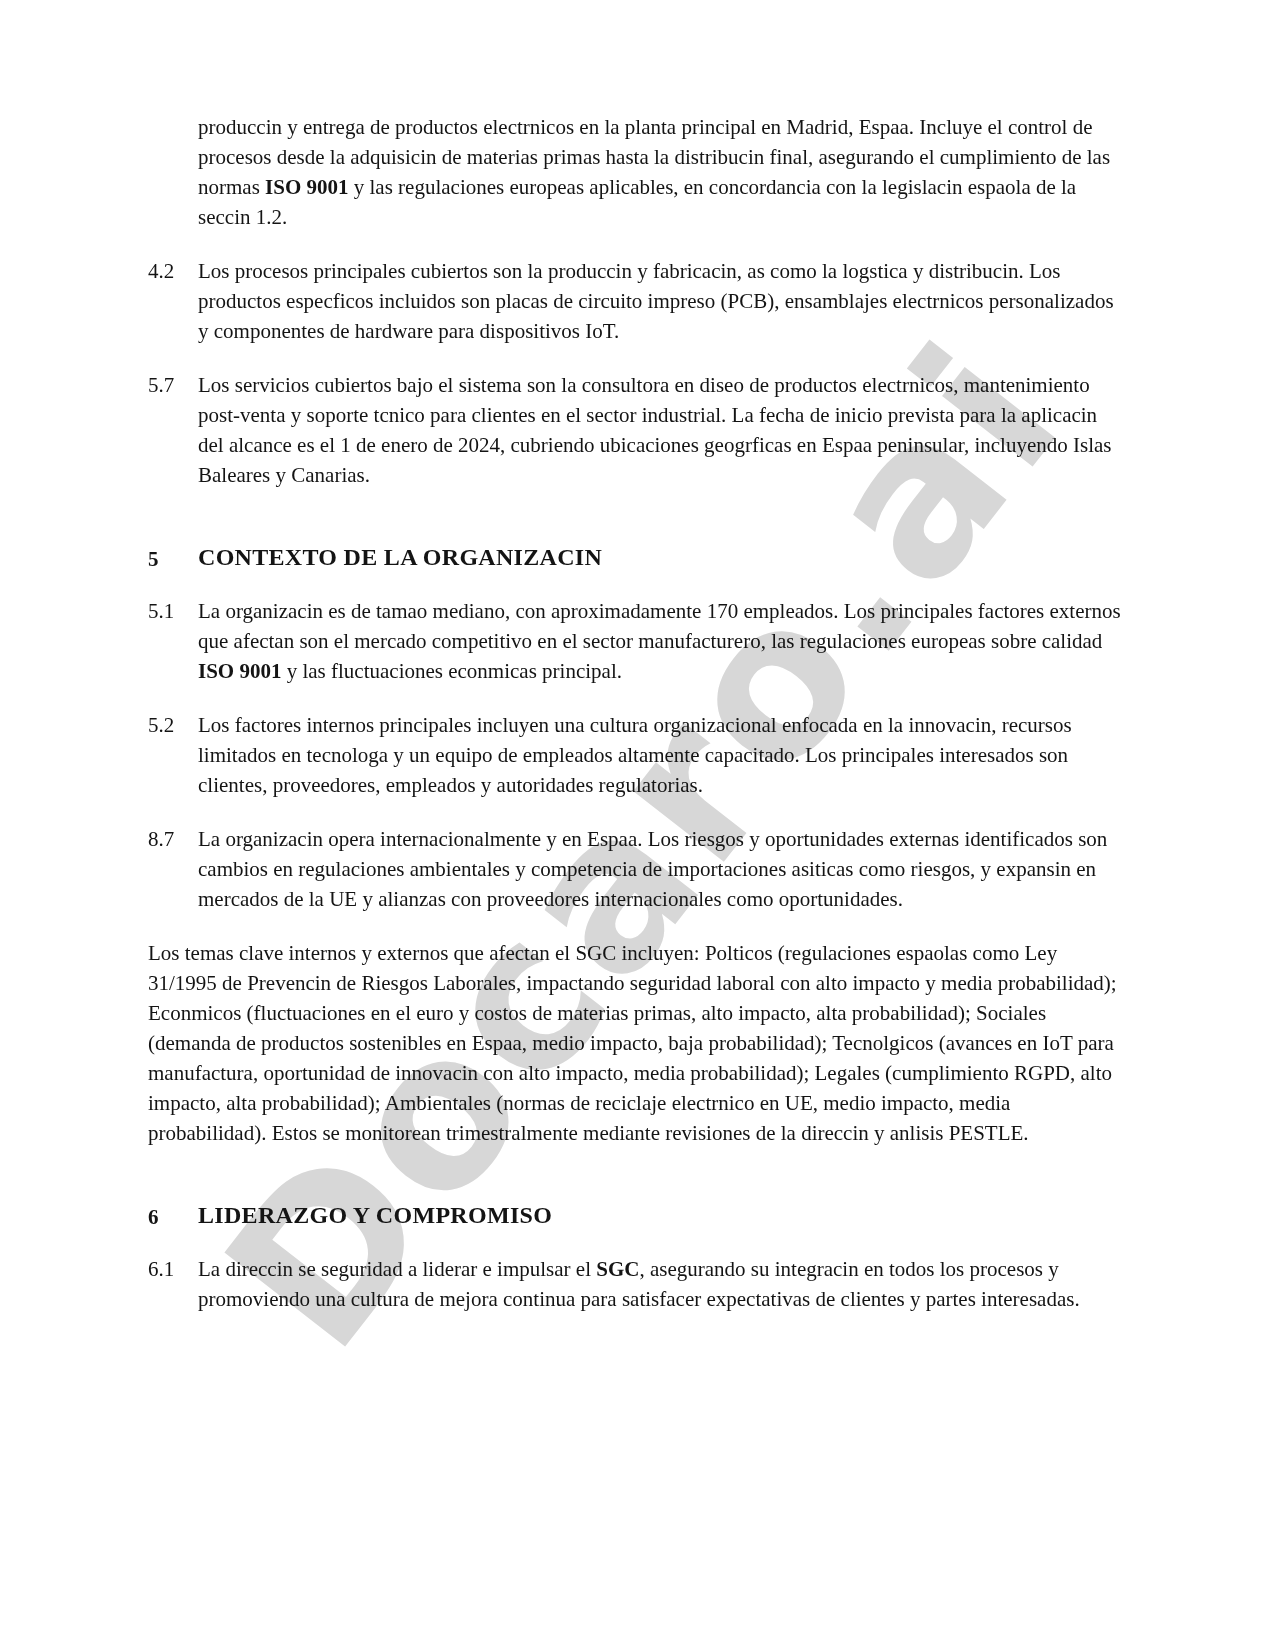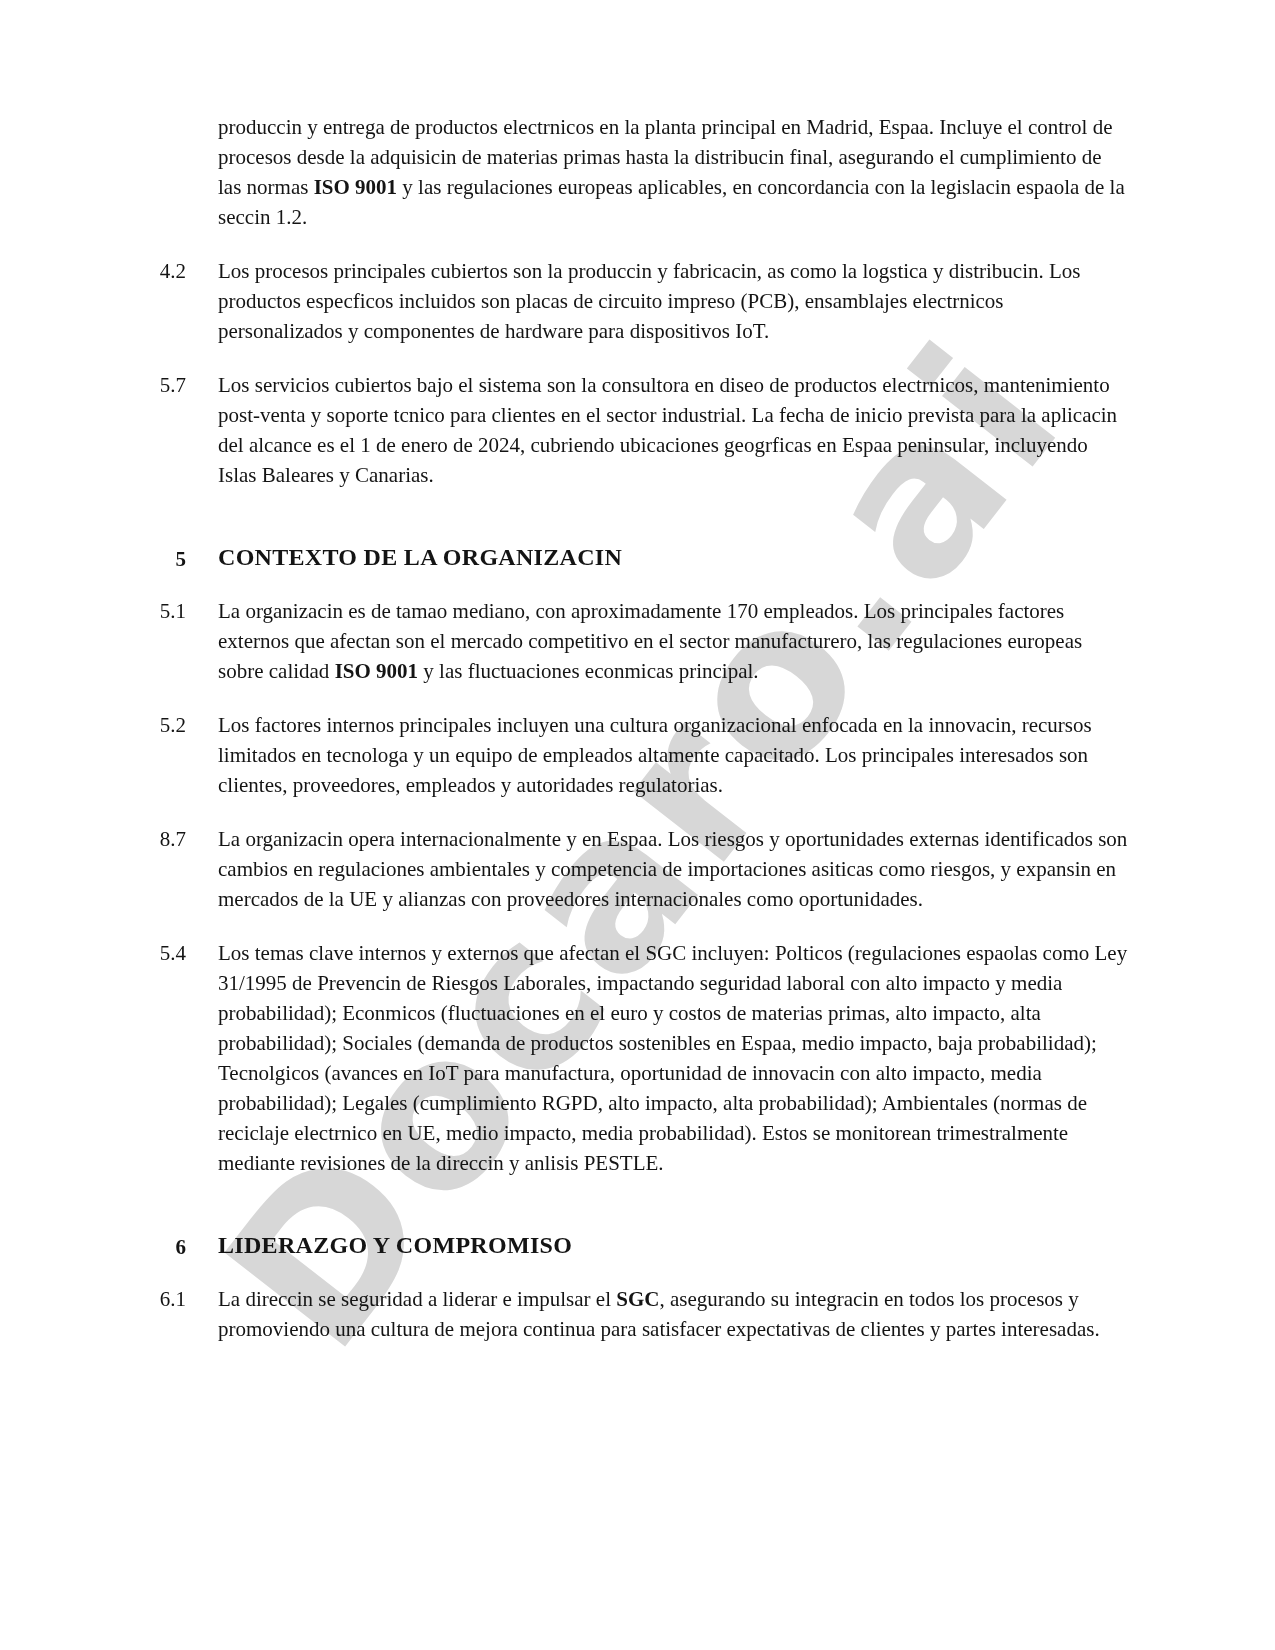--- a/index.html
+++ b/index.html
@@ -33,27 +33,26 @@
   .content{
     position:relative;
     z-index:1;
     padding:112px 147px 0 148px;
   }
   .block{
     display:flex;
     margin:0 0 24px 0;
     font-size:21px;
     line-height:30px;
-    gap:20px;
   }
   .block .num{
     flex:0 0 50px;
     padding-right:12px;
     box-sizing:border-box;
-    text-align:right;
+    text-align:left;
   }
   .block .txt{
     flex:1;
   }
   .block.heading{
     margin:54px 0 22px 0;
   }
   .block.heading .num{
     font-weight:700;
   }
@@ -106,21 +105,20 @@
       <div class="num">5.2</div>
       <div class="txt"><span>Los factores internos principales incluyen una cultura organizacional enfocada en la innovacin, recursos limitados en tecnologa y un equipo de empleados altamente capacitado. Los principales interesados son clientes, proveedores, empleados y autoridades regulatorias.</span></div>
     </div>
 
     <div class="block">
       <div class="num">8.7</div>
       <div class="txt"><span>La organizacin opera internacionalmente y en Espaa. Los riesgos y oportunidades externas identificados son cambios en regulaciones ambientales y competencia de importaciones asiticas como riesgos, y expansin en mercados de la UE y alianzas con proveedores internacionales como oportunidades.</span></div>
     </div>
 
     <div class="block">
-      <div class="num">5.4</div>
       <div class="txt"><span>Los temas clave internos y externos que afectan el SGC incluyen: Polticos (regulaciones espaolas como Ley 31/1995 de Prevencin de Riesgos Laborales, impactando seguridad laboral con alto impacto y media probabilidad); Econmicos (fluctuaciones en el euro y costos de materias primas, alto impacto, alta probabilidad); Sociales (demanda de productos sostenibles en Espaa, medio impacto, baja probabilidad); Tecnolgicos (avances en IoT para manufactura, oportunidad de innovacin con alto impacto, media probabilidad); Legales (cumplimiento RGPD, alto impacto, alta probabilidad); Ambientales (normas de reciclaje electrnico en UE, medio impacto, media probabilidad). Estos se monitorean trimestralmente mediante revisiones de la direccin y anlisis PESTLE.</span></div>
     </div>
 
     <div class="block heading">
       <div class="num">6</div>
       <div class="txt">
         <h2>LIDERAZGO Y COMPROMISO</h2>
       </div>
     </div>
 

